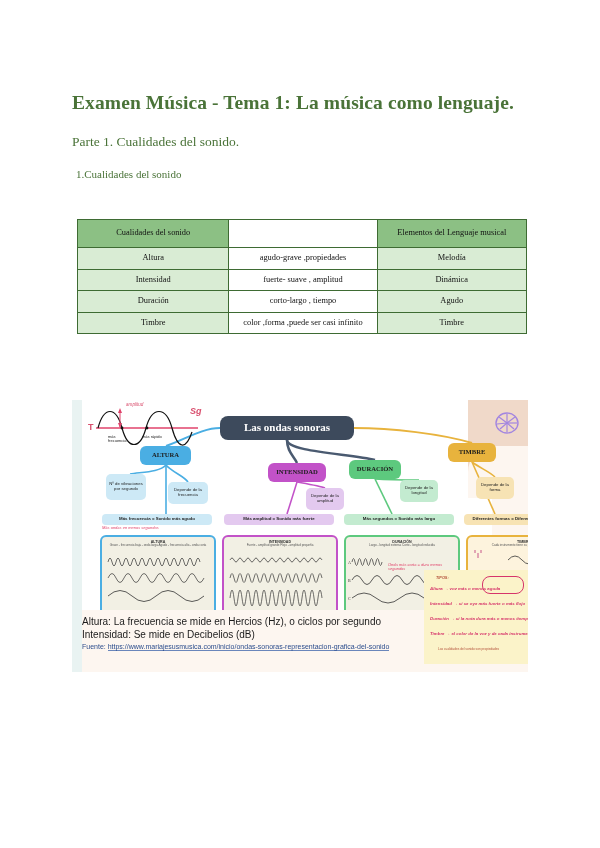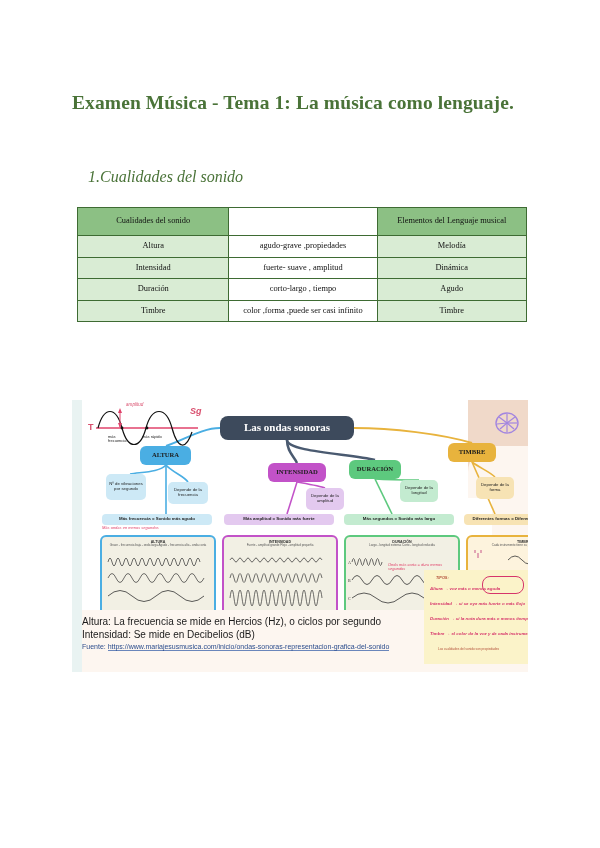--- a/index.html
+++ b/index.html
@@ -15,31 +15,31 @@
   .doc-title{
     position:absolute;left:72px;top:79px;width:470px;
     font-size:19.5px;color:#4a7338;letter-spacing:.1px;
     white-space:nowrap;
   }
   .doc-h2{
     position:absolute;left:72px;top:134px;width:470px;
     font-size:13.5px;color:#4a7338;
   }
   .doc-h3{
-    position:absolute;left:88px;top:168px;width:470px;
-    font-size:16px;color:#4a7338;font-style:italic;
+    position:absolute;left:76px;top:168px;width:470px;
+    font-size:11px;color:#4a7338;
   }
   .doc-h3b{
     position:absolute;left:72px;top:371px;width:470px;
     font-size:11px;color:#4a7338;
   }
 
   
   .tbl{
-    position:absolute;left:77px;top:207px;
+    position:absolute;left:77px;top:219px;
     width:450px;border-collapse:collapse;
     font-family:"Liberation Serif", serif;
   }
   .tbl td{
     border:1px solid #3e6b33;
     text-align:center;
     font-size:8.4px;
     color:#111;
     padding:5px 3px;
     line-height:1.25;
@@ -204,20 +204,21 @@
     position:absolute;right:4px;top:176px;width:40px;height:16px;
     border:1px solid #d6356b;border-radius:8px;
   }
 </style>
 </head>
 <body>
 
 <div class="page">
 
   <h1 class="doc-title">Examen Música - Tema 1: La música como lenguaje.</h1>
+  <div class="doc-h2">Parte 1. Cualidades del sonido.</div>
   <div class="doc-h3">1.Cualidades del sonido</div>
 
   <table class="tbl">
     <tbody>
       <tr class="r-h">
         <td class="c-dark col-a">Cualidades del sonido</td>
         <td class="c-white col-b"></td>
         <td class="c-dark col-c">Elementos del Lenguaje musical</td>
       </tr>
       <tr>

